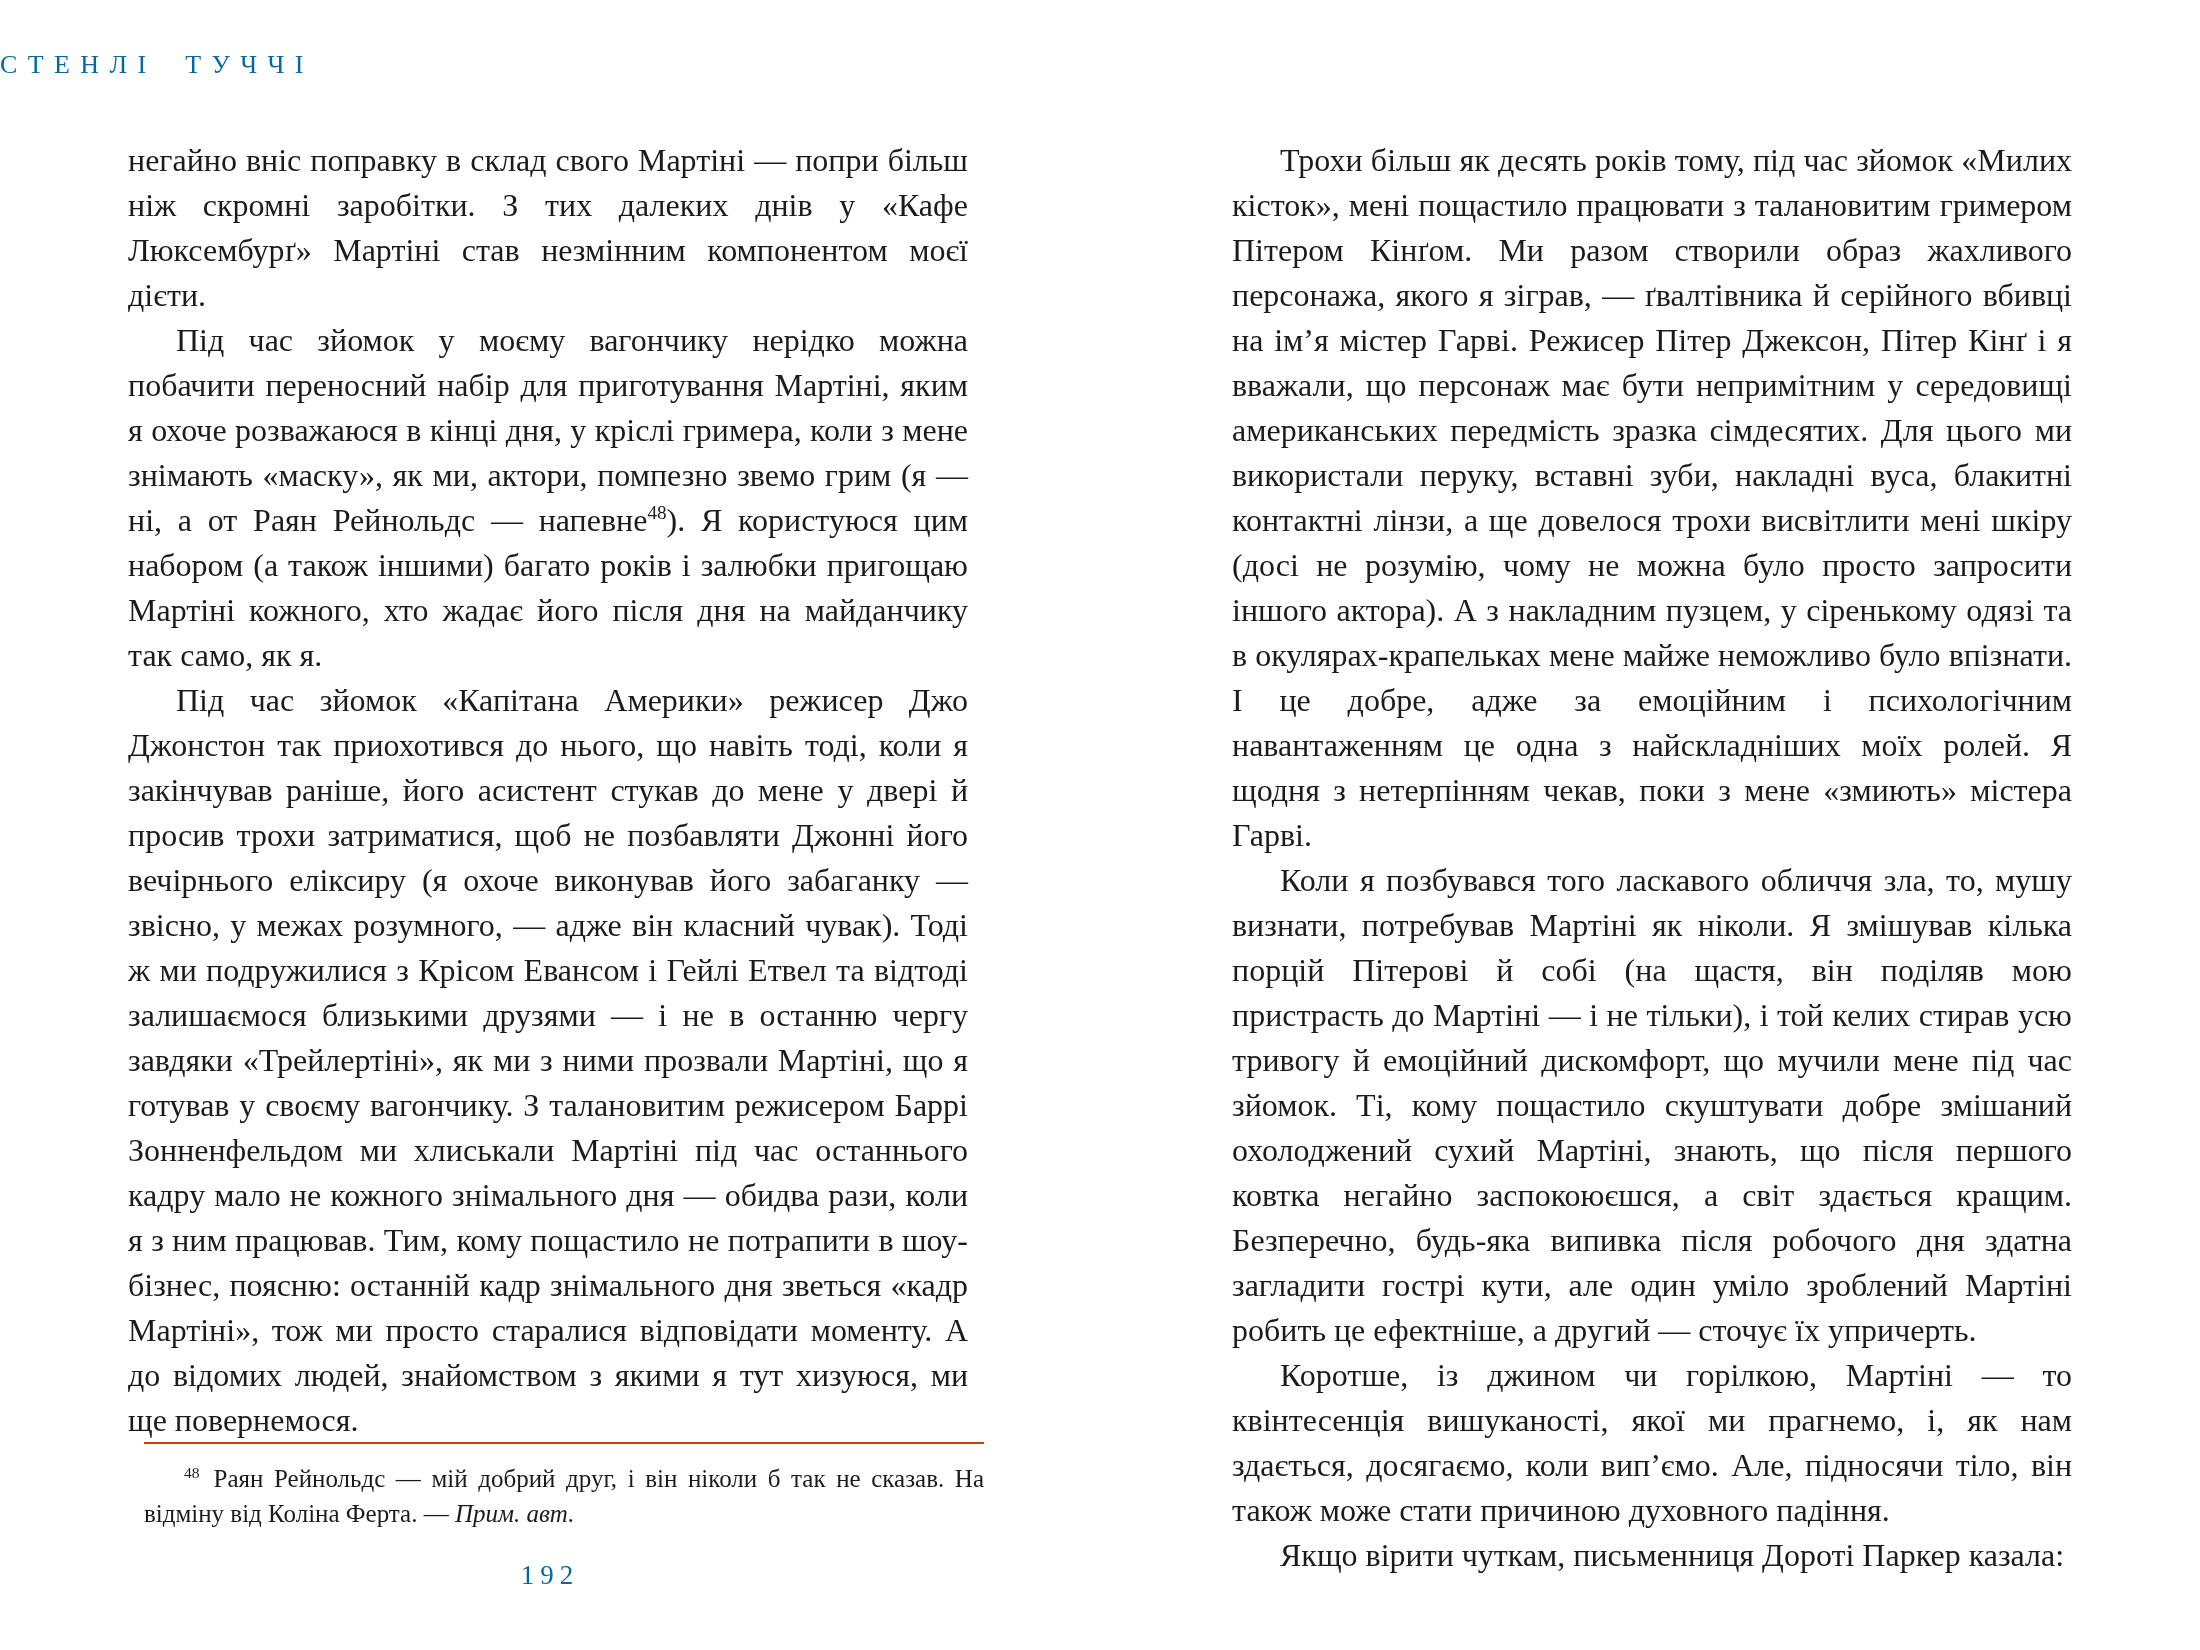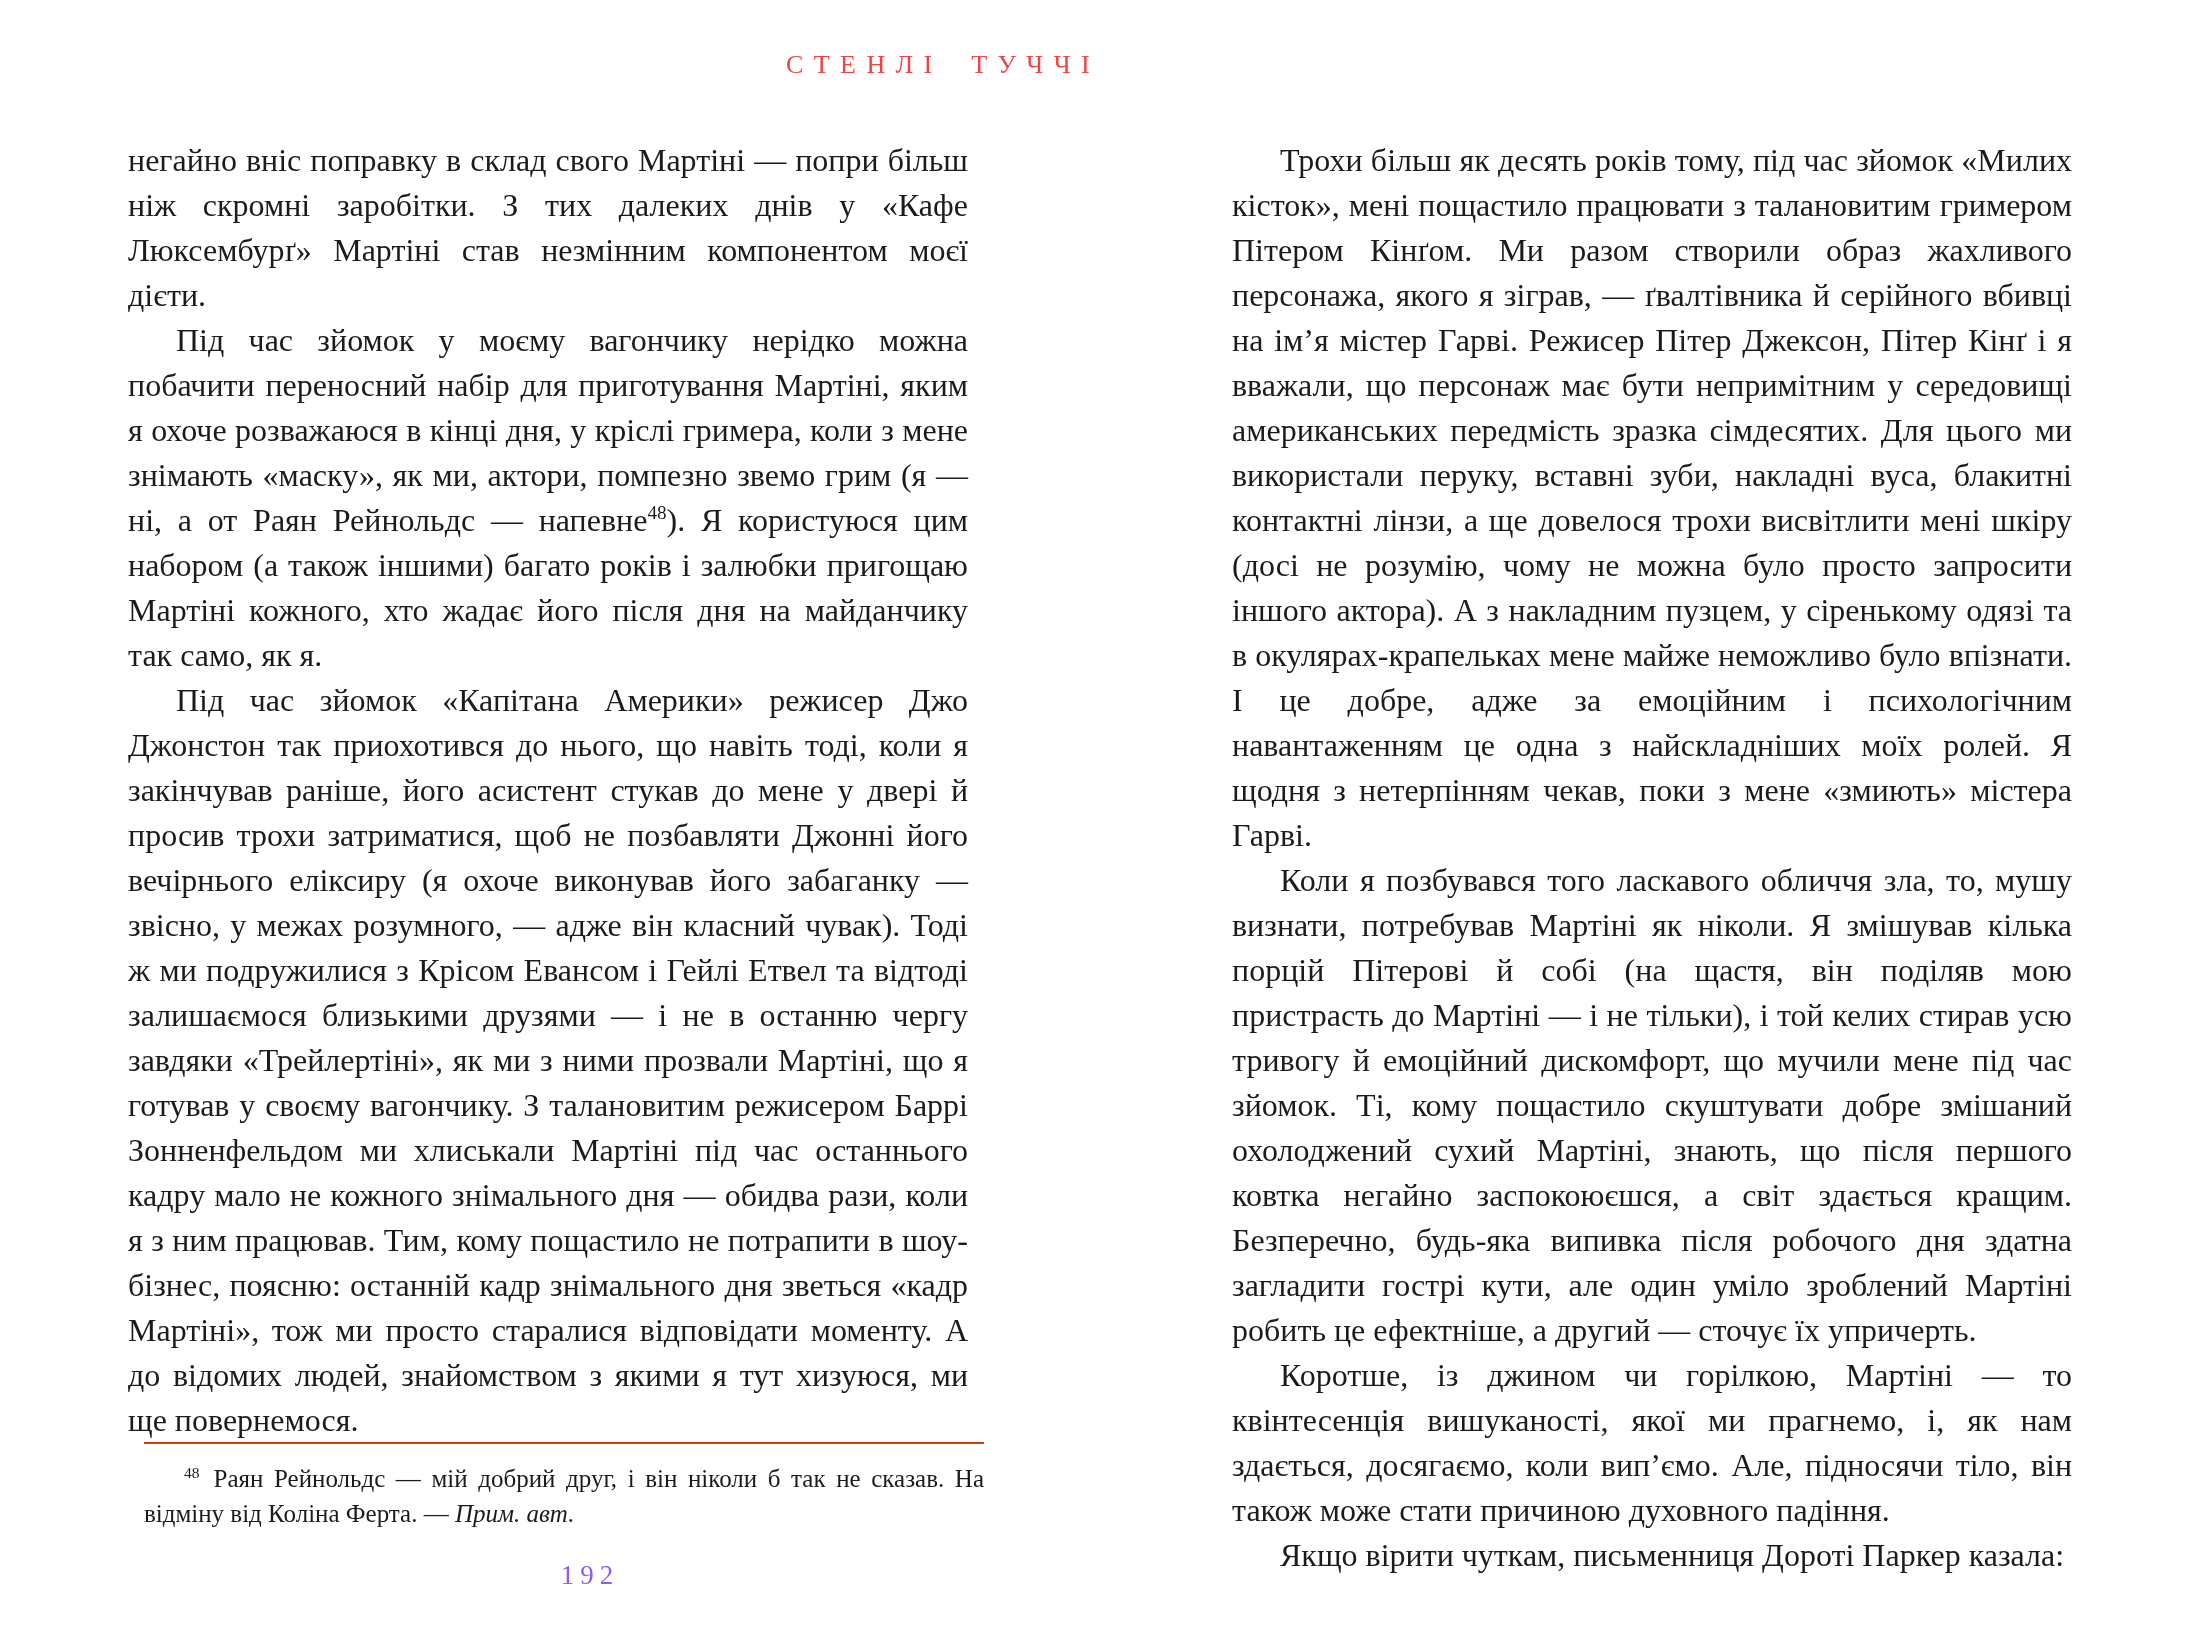--- a/index.html
+++ b/index.html
@@ -23,25 +23,25 @@
     background: #ffffff;
   }
   .page.left  { left: 0; }
   .page.right { left: 1100px; }
 
   .running-head {
     position: absolute;
     top: 50px;
     left: 0;
     width: 100%;
-    text-align: right;
+    text-align: left;
     font-size: 26px;
     letter-spacing: 0.40em;
     word-spacing: 0.45em;
-    color: #ef4444;
+    color: #0369a1;
     white-space: nowrap;
   }
 
   .body-text {
     position: absolute;
     top: 138px;
     width: 840px;
     font-size: 32px;
     line-height: 45px;
     text-align: justify;
@@ -81,22 +81,21 @@
   }
 
   .folio {
     position: absolute;
     top: 1560px;
     left: 0;
     width: 100%;
     text-align: center;
     font-size: 27px;
     letter-spacing: 0.22em;
-    color: #8b5cf6;
-    padding-left: 40px;
+    color: #0369a1;
   }
 </style>
 </head>
 <body>
 
 <div class="page left">
   <div class="running-head">СТЕНЛІ ТУЧЧІ</div>
 
   <div class="body-text">
       <p class="para"><span>негайно вніс поправку в склад свого Мартіні — попри більш ніж скромні заробітки. З тих далеких днів у «Кафе Люксембурґ» Мартіні став незмінним компонентом моєї дієти.</span></p>

